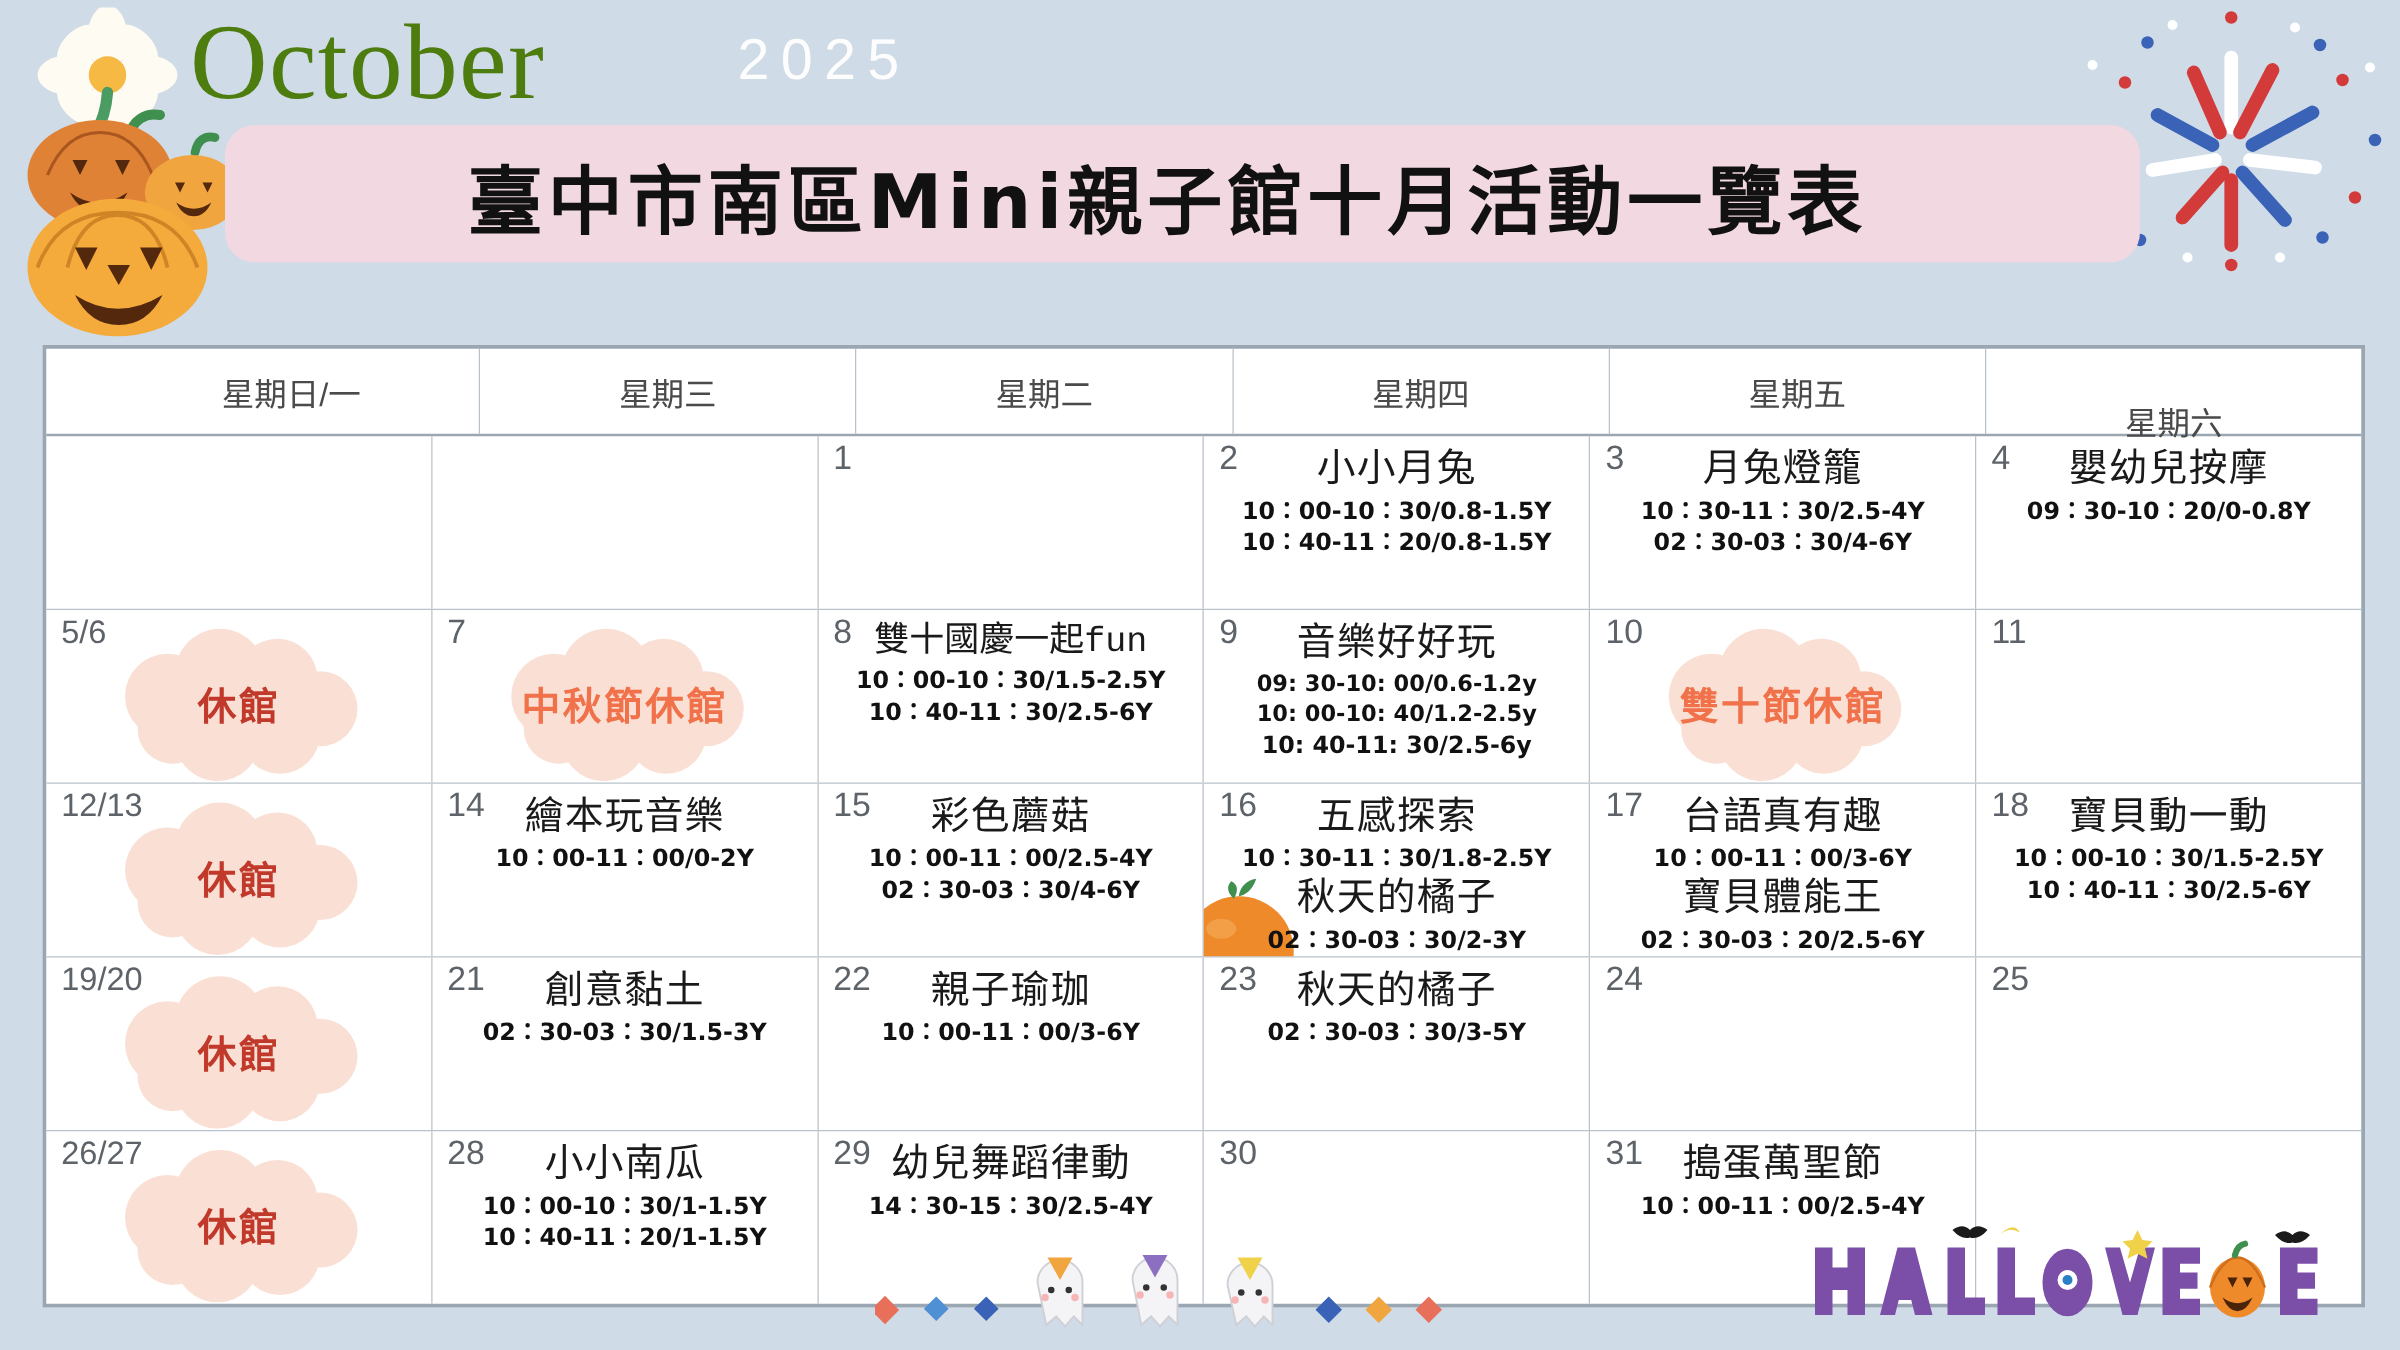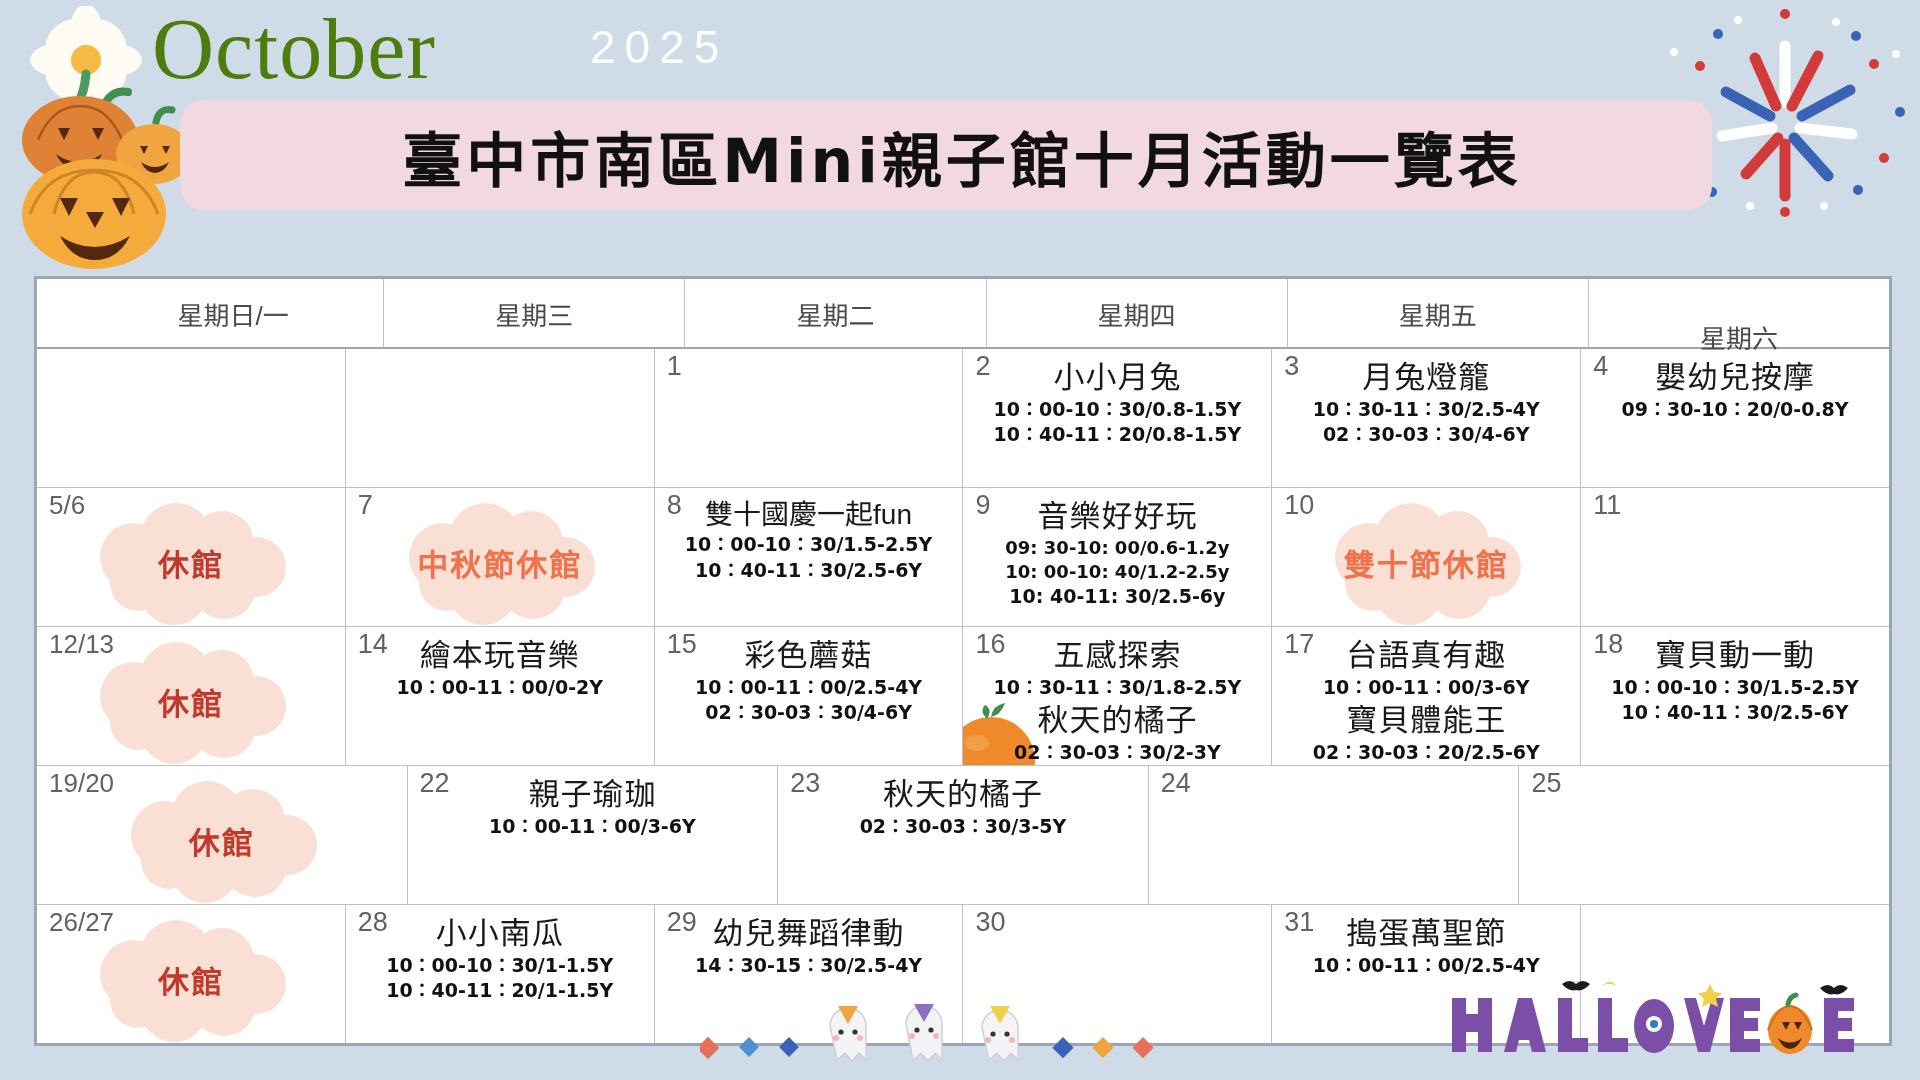--- a/index.html
+++ b/index.html
@@ -37,21 +37,21 @@
   
   .fireworks { position: absolute; left: 1660px; top: 6px; width: 250px; height: 215px; }
 
   
   .title-pill {
     position: absolute; left: 180px; top: 100px;
     width: 1532px; height: 110px;
     background: #f2d8e0; border-radius: 24px;
   }
   .title-text {
-    position: absolute; left: 196px; top: 100px;
+    position: absolute; left: 168px; top: 100px;
     width: 1532px; height: 110px;
     display: flex; align-items: center; justify-content: center;
     font-family: "DejaVu Sans", sans-serif;
     font-weight: 700;
     font-size: 60px; color: #111; letter-spacing: 4px;
     white-space: nowrap;
   }
 
   
   .cal {
@@ -100,21 +100,21 @@
   .daynum.wide { font-size: 26px; }
 
   .cell-inner {
     margin-top: 2px; width: 100%;
     display: flex; flex-direction: column; align-items: center;
     justify-content: flex-start;
     z-index: 2; position: relative;
   }
   .evt-title {
     font-size: 31px; color: #1a1a1a; line-height: 1.22;
-    font-family: Liberation Sans, sans-serif;
+    font-family: Liberation Mono, monospace;
     letter-spacing: 1px; white-space: nowrap;
     margin-top: 2px;
   }
   .evt-title.sm { font-size: 28px; letter-spacing: 0; }
   .evt-title.first { margin-top: 4px; }
   .evt-time {
     font-size: 19px; color: #111; line-height: 1.35;
     font-weight: 700; white-space: nowrap;
     font-family: "DejaVu Sans", sans-serif;
   }
@@ -437,20 +437,27 @@
                   <circle cx="146" cy="42" r="32"></circle>
                   <circle cx="180" cy="66" r="30"></circle>
                   <circle cx="148" cy="86" r="32"></circle>
                   <circle cx="98" cy="90" r="34"></circle>
                   <circle cx="62" cy="82" r="28"></circle>
                   <circle cx="122" cy="64" r="40"></circle>
                 </g>
               </svg>
               <div class="cloud-label" style="color: rgb(192, 57, 43);">休館</div>
             </div>
+          </div>
+        </div>
+        <div class="cell">
+          <div class="daynum">21</div>
+          <div class="cell-inner">
+            <div class="evt-title first">創意黏土</div>
+            <div class="evt-time">02：30-03：30/1.5-3Y</div>
           </div>
         </div>
         <div class="cell">
           <div class="daynum">22</div>
           <div class="cell-inner">
             <div class="evt-title first">親子瑜珈</div>
             <div class="evt-time">10：00-11：00/3-6Y</div>
           </div>
         </div>
         <div class="cell">

